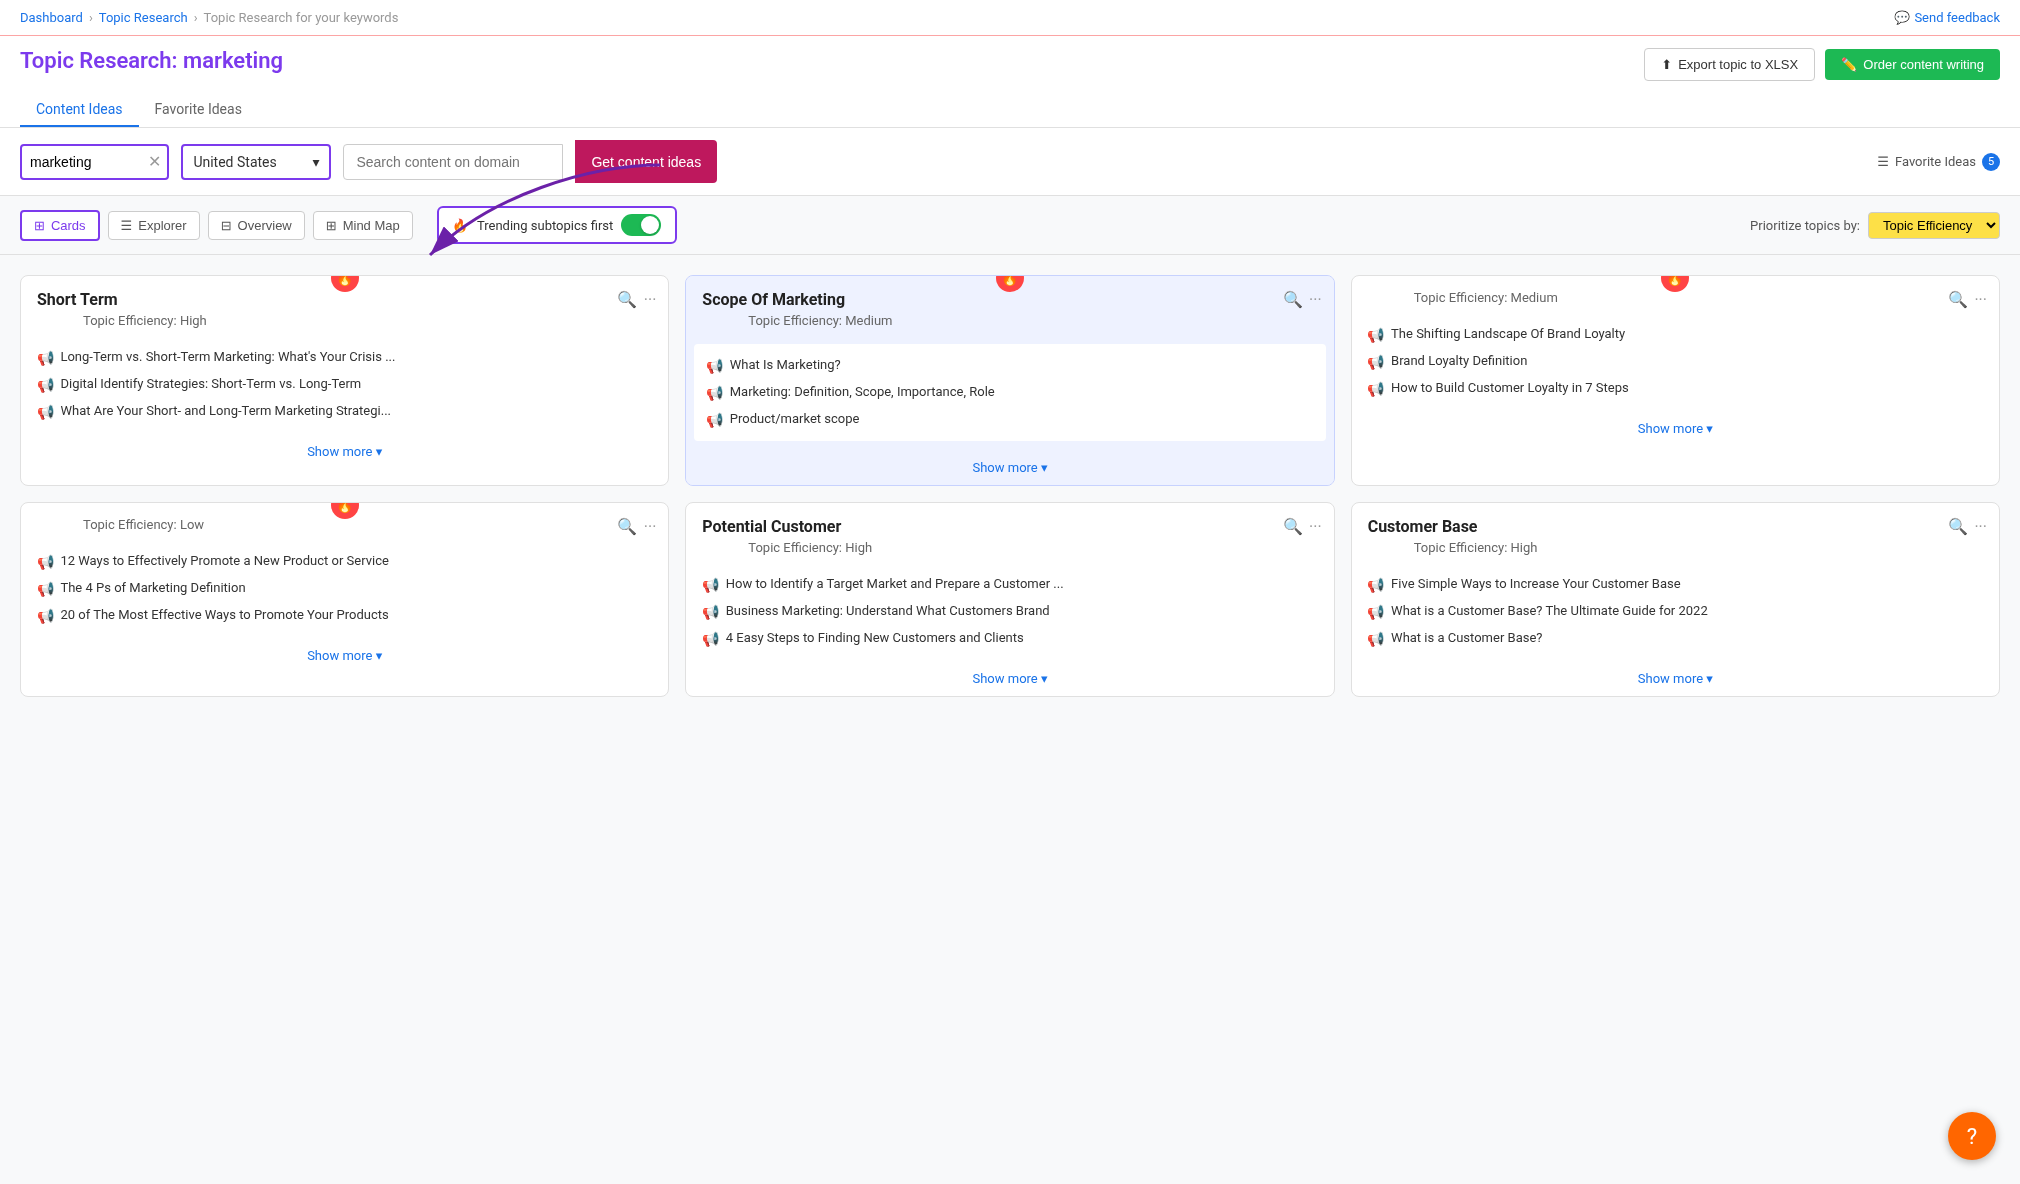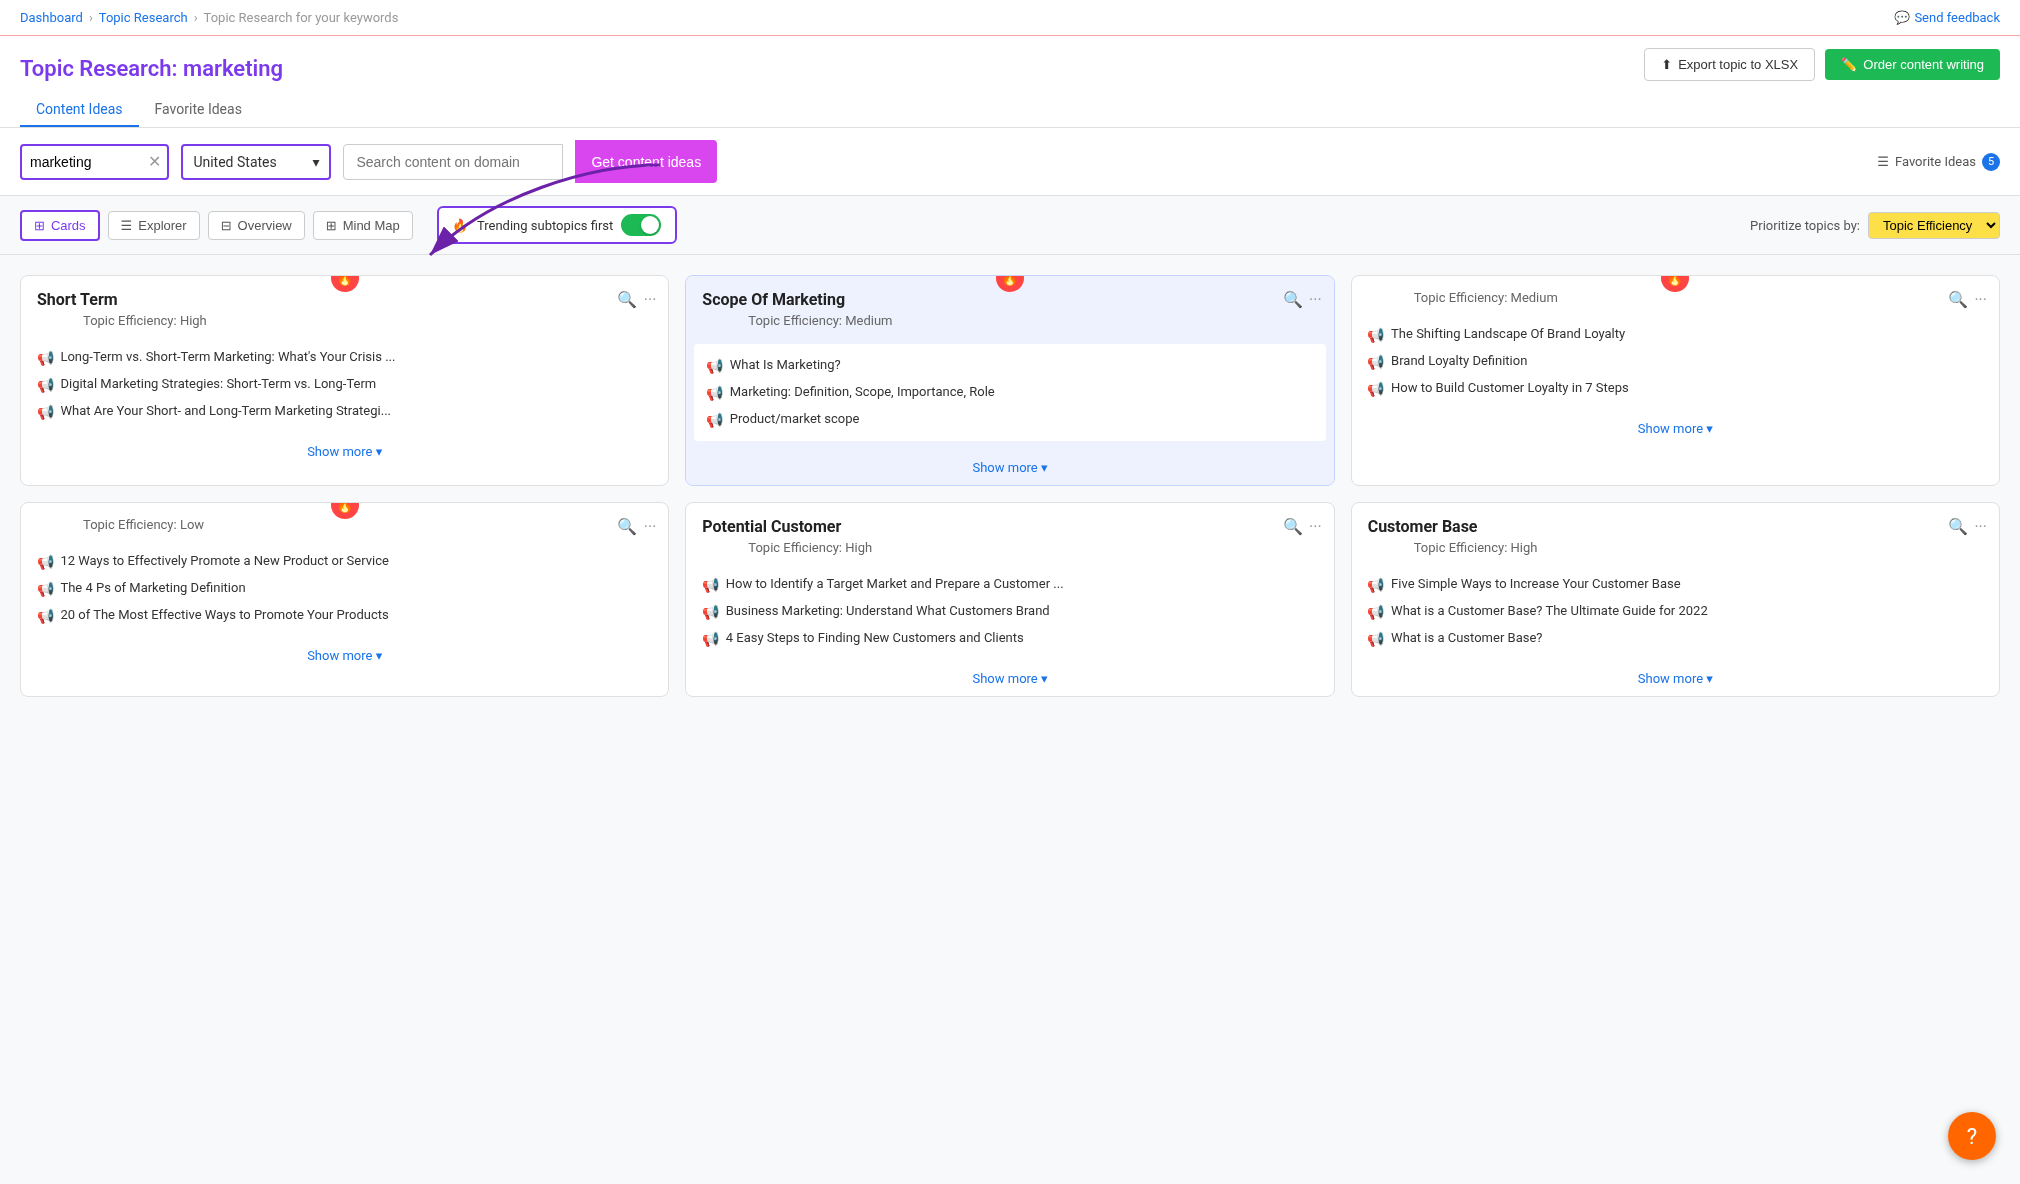--- a/index.html
+++ b/index.html
@@ -5,38 +5,38 @@
     * { box-sizing: border-box; margin: 0; padding: 0; }
     body { font-family: -apple-system, BlinkMacSystemFont, 'Segoe UI', Roboto, sans-serif; background: #f8f9fa; color: #333; font-size: 14px; }
 
     .top-bar { background: #fff; border-bottom: 1px solid #fca5a5; padding: 0 20px; display: flex; align-items: center; justify-content: space-between; height: 36px; }
     .breadcrumb { display: flex; align-items: center; gap: 6px; font-size: 13px; color: #666; }
     .breadcrumb a { color: #1a73e8; text-decoration: none; }
     .breadcrumb span { color: #999; }
     .send-feedback { color: #1a73e8; font-size: 13px; display: flex; align-items: center; gap: 4px; cursor: pointer; text-decoration: none; }
 
     .page-header { background: #fff; padding: 12px 20px 0 20px; border-bottom: 1px solid #e0e0e0; }
-    .page-title-row { display: flex; align-items: flex-end; justify-content: space-between; margin-bottom: 12px; }
+    .page-title-row { display: flex; align-items: flex-start; justify-content: space-between; margin-bottom: 12px; }
     .page-title { font-size: 22px; font-weight: 500; color: #333; }
     .page-title span { color: #7c3aed; font-weight: 600; }
     .header-buttons { display: flex; gap: 10px; align-items: center; }
     .btn-export { background: #fff; border: 1px solid #ccc; padding: 8px 16px; border-radius: 4px; cursor: pointer; font-size: 13px; display: flex; align-items: center; gap: 6px; color: #333; }
     .btn-order { background: #1db954; color: #fff; border: none; padding: 8px 16px; border-radius: 4px; cursor: pointer; font-size: 13px; display: flex; align-items: center; gap: 6px; font-weight: 500; }
 
     .tabs { display: flex; gap: 0; border-bottom: none; margin-bottom: 0; }
     .tab { padding: 8px 16px; cursor: pointer; font-size: 14px; color: #666; border-bottom: 2px solid transparent; }
     .tab.active { color: #1a73e8; border-bottom: 2px solid #1a73e8; }
 
     .toolbar { background: #fff; padding: 12px 20px; border-bottom: 1px solid #e0e0e0; display: flex; align-items: center; gap: 12px; flex-wrap: wrap; }
     .search-keyword { display: flex; align-items: center; border: 2px solid #7c3aed; border-radius: 4px; overflow: hidden; height: 36px; }
     .keyword-input { border: none; outline: none; padding: 0 8px; font-size: 14px; width: 120px; }
     .keyword-clear { color: #999; cursor: pointer; padding: 0 6px; font-size: 16px; }
     .country-select { border: 2px solid #7c3aed; border-radius: 4px; padding: 0 10px; height: 36px; font-size: 14px; display: flex; align-items: center; gap: 6px; cursor: pointer; background: #fff; min-width: 150px; justify-content: space-between; }
     .domain-search { border: 1px solid #ccc; border-radius: 4px 0 0 4px; padding: 0 12px; height: 36px; font-size: 14px; outline: none; width: 220px; color: #999; }
-    .btn-get-ideas { background: #d946ef; color: #fff; border: none; height: 43px; padding: 0 16px; border-radius: 0 4px 4px 0; cursor: pointer; font-size: 14px; font-weight: 500; }
+    .btn-get-ideas { background: #be185d; color: #fff; border: none; height: 43px; padding: 0 16px; border-radius: 0 4px 4px 0; cursor: pointer; font-size: 14px; font-weight: 500; }
     .fav-ideas { display: flex; align-items: center; gap: 6px; color: #555; font-size: 13px; margin-left: auto; cursor: pointer; }
     .fav-badge { background: #1a73e8; color: #fff; border-radius: 50%; width: 18px; height: 18px; display: flex; align-items: center; justify-content: center; font-size: 11px; }
 
     .view-toolbar { background: #f8f9fa; padding: 10px 20px; display: flex; align-items: center; gap: 8px; border-bottom: 1px solid #e0e0e0; }
     .view-btn { display: flex; align-items: center; gap: 6px; padding: 6px 12px; border: 1px solid #ccc; border-radius: 4px; background: #fff; cursor: pointer; font-size: 13px; color: #555; }
     .view-btn.active { border: 2px solid #7c3aed; color: #7c3aed; background: #fff; }
     .trending-toggle { display: flex; align-items: center; gap: 8px; padding: 6px 14px; border: 2px solid #7c3aed; border-radius: 6px; background: #fff; font-size: 13px; cursor: pointer; }
     .toggle-switch { width: 40px; height: 22px; background: #1db954; border-radius: 11px; position: relative; cursor: pointer; }
     .toggle-knob { width: 18px; height: 18px; background: #fff; border-radius: 50%; position: absolute; top: 2px; right: 2px; box-shadow: 0 1px 3px rgba(0,0,0,0.2); }
     .prioritize-row { margin-left: auto; display: flex; align-items: center; gap: 8px; font-size: 13px; color: #555; }
@@ -176,21 +176,21 @@
         <div class="card-title">Short Term</div>
         <div class="card-efficiency">Topic Efficiency: High</div>
       </div>
       <div class="card-body plain">
         <div class="card-item">
           <span class="card-item-icon">📢</span>
           <span>Long-Term vs. Short-Term Marketing: What's Your Crisis ...</span>
         </div>
         <div class="card-item">
           <span class="card-item-icon">📢</span>
-          <span>Digital Marketing Strategies: Short-Term vs. Long-Term</span>
+          <span>Digital Identify Strategies: Short-Term vs. Long-Term</span>
         </div>
         <div class="card-item">
           <span class="card-item-icon">📢</span>
           <span>What Are Your Short- and Long-Term Marketing Strategi...</span>
         </div>
       </div>
       <div class="card-footer">
         <a class="show-more">Show more ▾</a>
       </div>
     </div>

